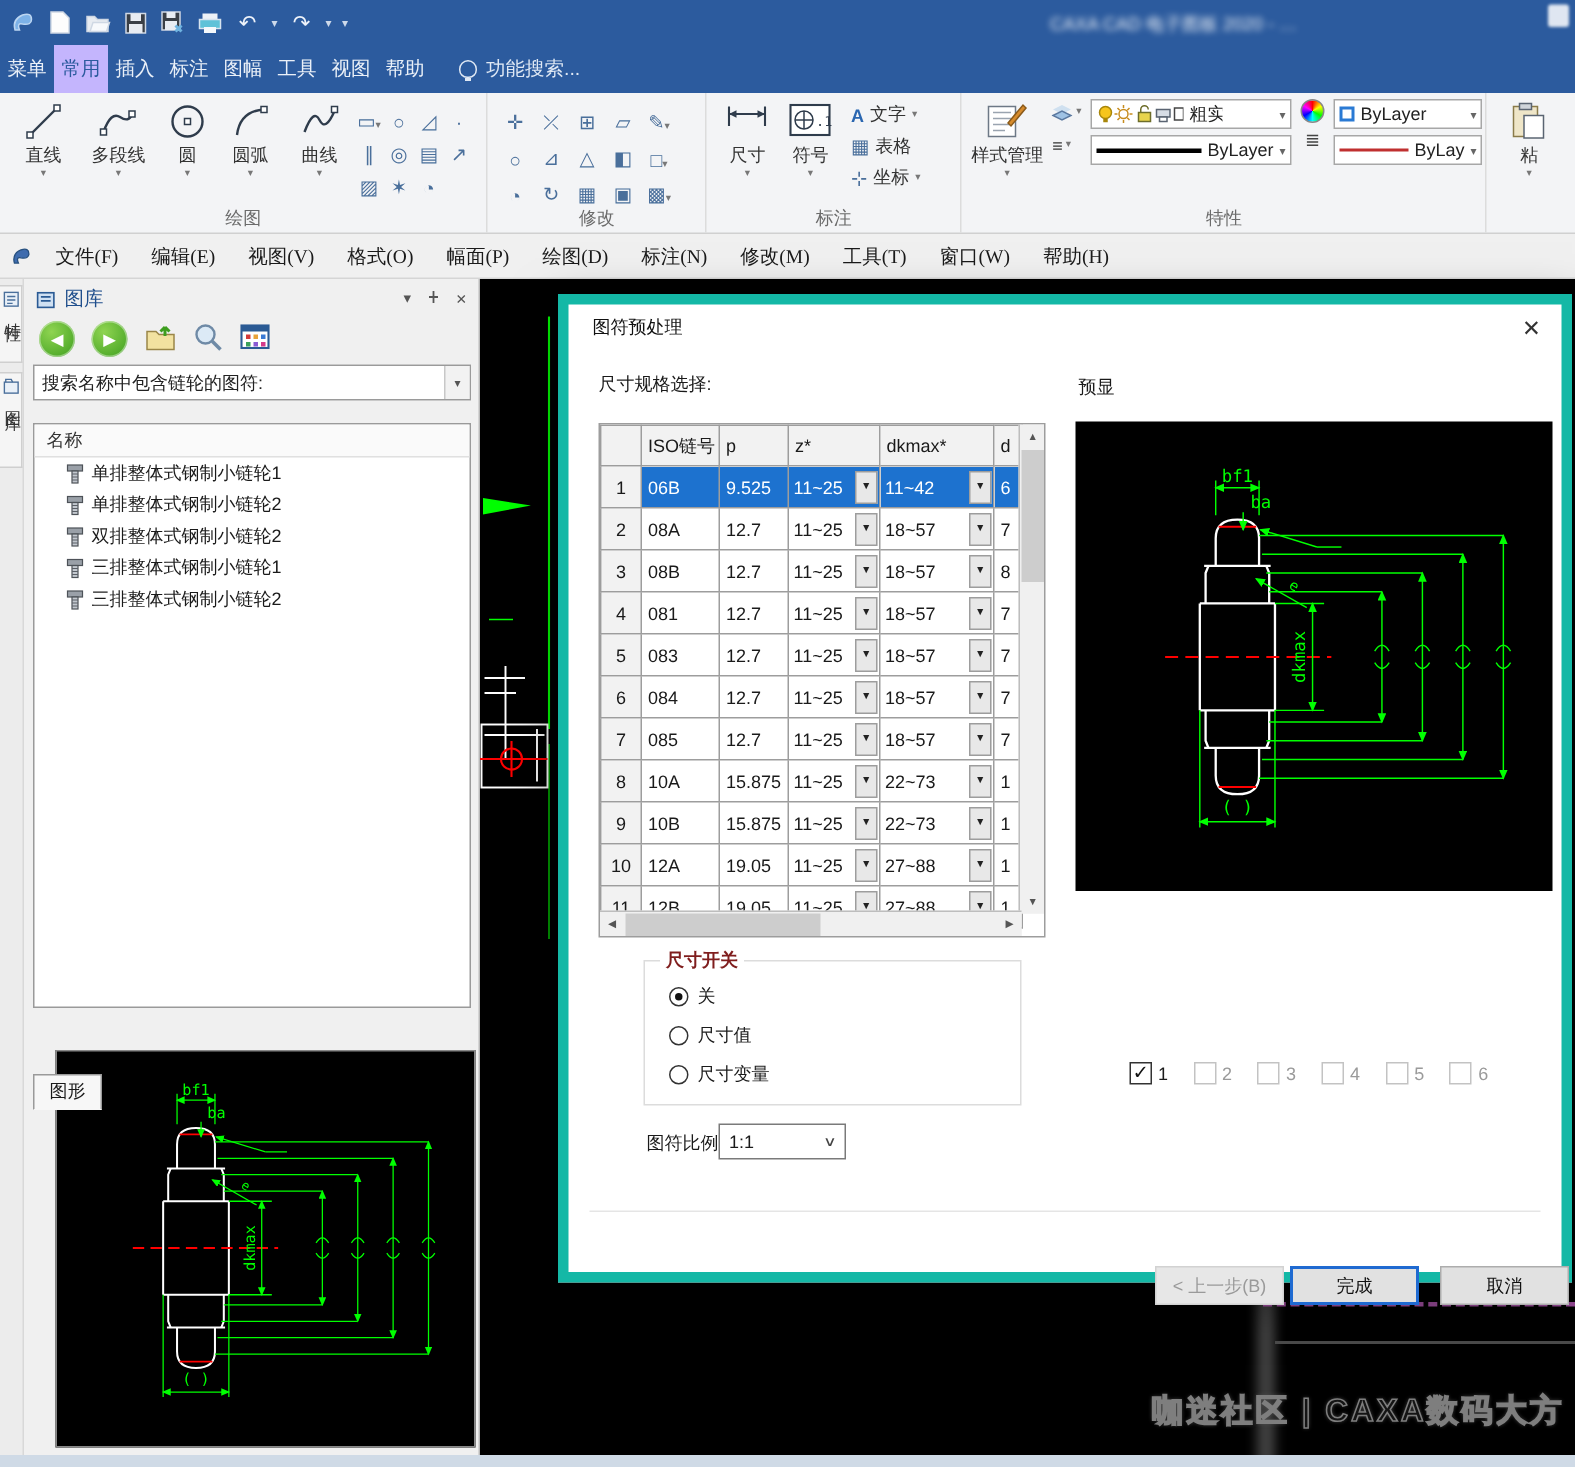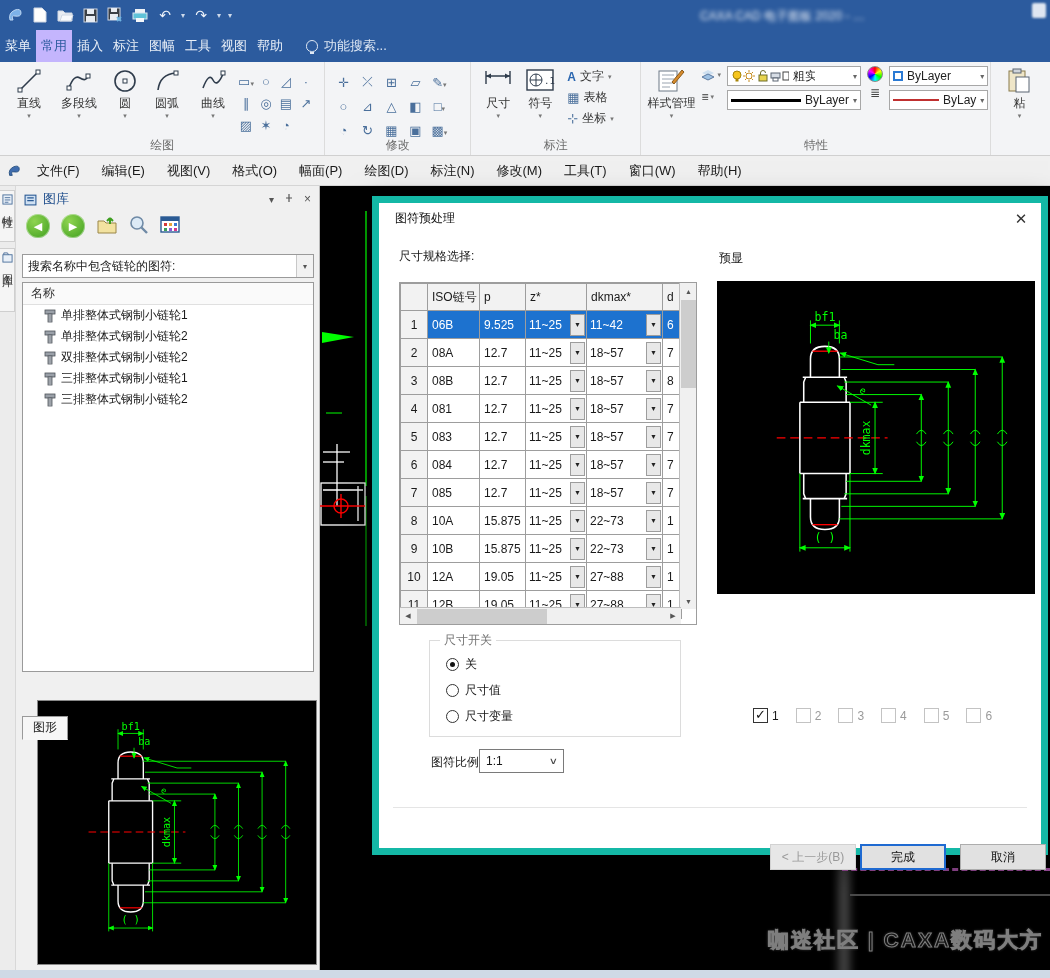--- a/index.html
+++ b/index.html
@@ -40,35 +40,35 @@
   .scol { display:flex; flex-direction:column; justify-content:flex-start; margin-left:6px; }
   .combo { background:#fff; border:1px solid #a7a7a7; height:20px; display:flex; align-items:center; gap:4px; padding:0 3px; font-size:12px; color:#222; }
   .combo .cdd { margin-left:auto; font-size:8px; color:#666; }
   .cwheel { width:16px; height:16px; border-radius:50%; background:conic-gradient(#f00,#ff0,#0f0,#0ff,#00f,#f0f,#f00); border:1px solid #888; }
   .propcol { display:flex; flex-direction:column; gap:4px; margin-left:6px; }
   .sic { display:flex; align-items:center; gap:2px; height:18px; color:#4a6f9b; }
 
   
   .menubar { position:absolute; left:0; top:156px; width:1050px; height:30px; background:#f0f0f0; border-bottom:1px solid #d5d5d5; display:flex; align-items:center; gap:2px; padding-left:4px; }
   .mb-icon { width:20px; height:20px; display:flex; align-items:center; justify-content:center; }
-  .menu-item { padding:0 11px; font-size:13px; color:#1a1a1a; height:100%; display:flex; align-items:center; }
+  .menu-item { padding:0 11px; font-size:13px; color:#1a1a1a; height:100%; display:flex; align-items:center;font-family:Liberation Serif, serif; }
 
   
   .sidestrip { position:absolute; left:0; top:186px; width:16px; height:784px; background:#ececec; border-right:1px solid #d8d8d8; }
   .vtab { position:absolute; left:0; width:15px; background:#f5f5f5; border:1px solid #cfcfcf; border-left:none; display:flex; flex-direction:column; align-items:center; padding:3px 0; gap:2px; }
   .vtab .vtxt { writing-mode:vertical-rl; font-size:11px; color:#333; letter-spacing:2px; }
 
   
   .panel { position:absolute; left:16px; top:186px; width:304px; height:784px; background:#f0f0f0; border-right:1px solid #b9b9b9; }
   .p-head { position:absolute; left:0; top:0; right:0; height:26px; display:flex; align-items:center; gap:6px; padding:0 8px; }
   .p-title { color:#1f4e8c; font-size:13px; }
   .p-headicons { margin-left:auto; display:flex; gap:10px; color:#555; font-size:10px; align-items:center; }
   .p-tools { position:absolute; left:10px; top:28px; display:flex; align-items:center; gap:11px; }
   .gbtn { width:24px; height:24px; border-radius:50%; background:radial-gradient(circle at 35% 30%, #8fd451, #3d9e1e); color:#fff; display:flex; align-items:center; justify-content:center; font-size:11px; box-shadow:inset 0 0 0 1px rgba(255,255,255,.4); }
-  .p-search { position:absolute; left:6px; top:68px; width:292px; height:24px; background:#fff; border:1px solid #9a9a9a; display:flex; align-items:center; }
+  .p-search { position:absolute; left:6px; top:57px; width:292px; height:24px; background:#fff; border:1px solid #9a9a9a; display:flex; align-items:center; }
   .p-search .txt { padding-left:5px; font-size:12px; color:#222; flex:1; white-space:nowrap; overflow:hidden; }
   .p-search .dbtn { width:17px; height:100%; border-left:1px solid #c8c8c8; background:#f2f2f2; display:flex; align-items:center; justify-content:center; font-size:8px; color:#555; }
   .p-list { position:absolute; left:6px; top:96px; width:292px; height:390px; background:#fff; border:1px solid #9a9a9a; overflow:hidden; }
   .p-list-h { height:22px; background:#fafafa; border-bottom:1px solid #e0e0e0; display:flex; align-items:center; padding-left:8px; color:#333; }
   .lib-item { height:21px; display:flex; align-items:center; gap:5px; padding-left:21px; font-size:12px; color:#1a1a1a; }
   .p-tabs { position:absolute; left:6px; top:492px; display:flex;margin-top:38px; }
   .ptab { padding:2px 10px 3px; font-size:12px; border:1px solid #9a9a9a; background:#e9e9e9; margin-right:-1px; }
   .ptab.active { background:#f7f7f7; border-bottom-color:#f7f7f7; position:relative; z-index:2; }
   .p-preview { position:absolute; left:21px; top:514px; width:280px; height:265px; background:#000; border:1px solid #888; overflow:hidden; }
 
@@ -94,21 +94,21 @@
   .ddcell .cv { flex:1; }
   .dd { width:15px; height:22px; background:#e8e8e8; border:1px solid #9d9d9d; color:#222; font-size:7px; display:flex; align-items:center; justify-content:center; margin-right:1px; flex:none; }
   .vscroll { position:absolute; right:0; top:0; width:17px; height:326px; background:#f0f0f0; border-left:1px solid #bdbdbd; }
   .hscroll { position:absolute; left:0; bottom:0; width:281px; height:17px; background:#f0f0f0; border-top:1px solid #bdbdbd; }
   .sarrow { position:absolute; width:17px; height:16px; display:flex; align-items:center; justify-content:center; font-size:7px; color:#555; background:#f0f0f0; }
   .vthumb { position:absolute; left:1px; top:17px; width:15px; height:88px; background:#cdcdcd; }
   .hthumb { position:absolute; top:1px; left:17px; width:130px; height:15px; background:#cdcdcd; }
   .prev-label { position:absolute; left:340px; top:47px; }
   .prevbox { position:absolute; left:338px; top:78px; width:318px; height:313px; background:#000; overflow:hidden; }
   .groupbox { position:absolute; left:50px; top:437px; width:252px; height:97px; border:1px solid #dcdcdc; }
-  .gb-legend { position:absolute; top:-9px; left:10px; background:#fff; padding:0 4px; color:#737373; }
+  .gb-legend { position:absolute; top:-9px; left:10px; background:#fff; padding:0 4px; color:#7f1d1d;font-weight:bold; }
   .radio-row { display:flex; align-items:center; gap:6px; height:26px; margin-left:16px; }
   .rad { width:13px; height:13px; border:1px solid #333; border-radius:50%; position:relative; flex:none; background:#fff; }
   .rad.on:after { content:""; position:absolute; left:3px; top:3px; width:5px; height:5px; border-radius:50%; background:#111; }
   .cbrow { position:absolute; left:374px; top:505px; display:flex; gap:17px; }
   .cb { display:flex; align-items:center; gap:4px; }
   .cbbox { width:15px; height:15px; border:1px solid #8a8a8a; background:#fff; position:relative; }
   .cb.dim .cbbox { border-color:#c3c3c3; }
   .cb.dim .cbl { color:#9a9a9a; }
   .cbbox.checked { border-color:#333; }
   .cbbox.checked:after { content:"✓"; position:absolute; left:1px; top:-2px; font-size:13px; color:#111; }

